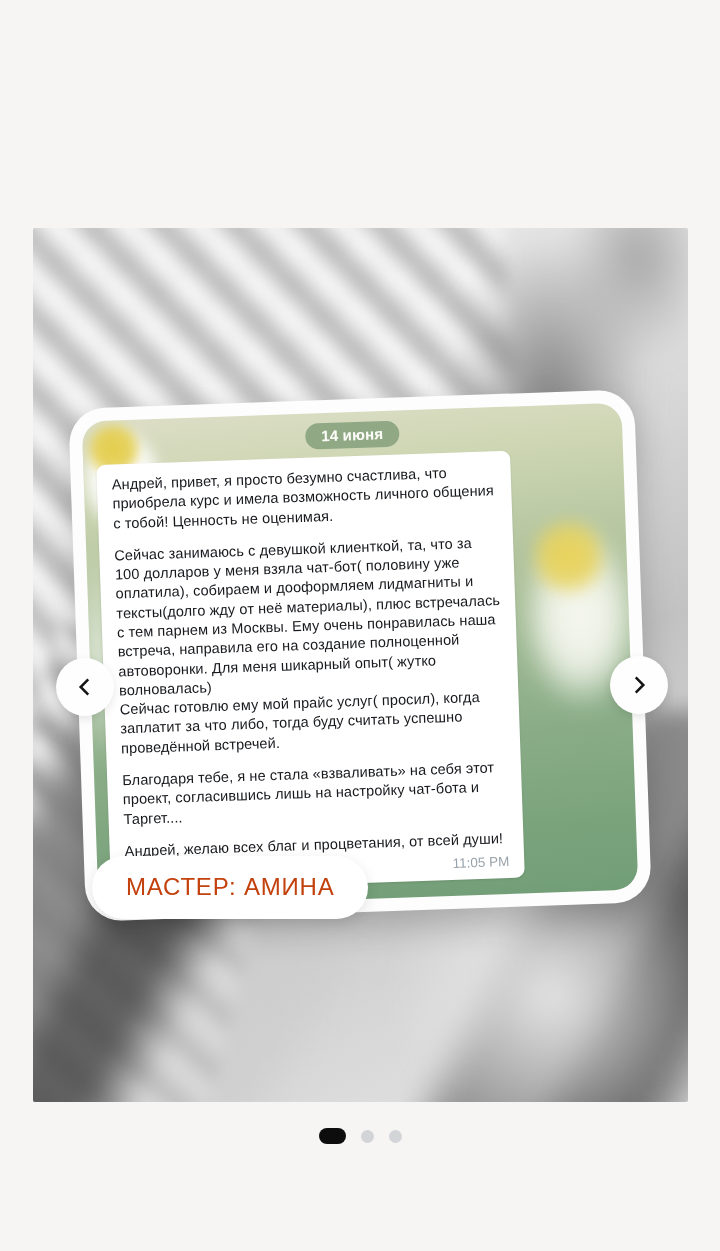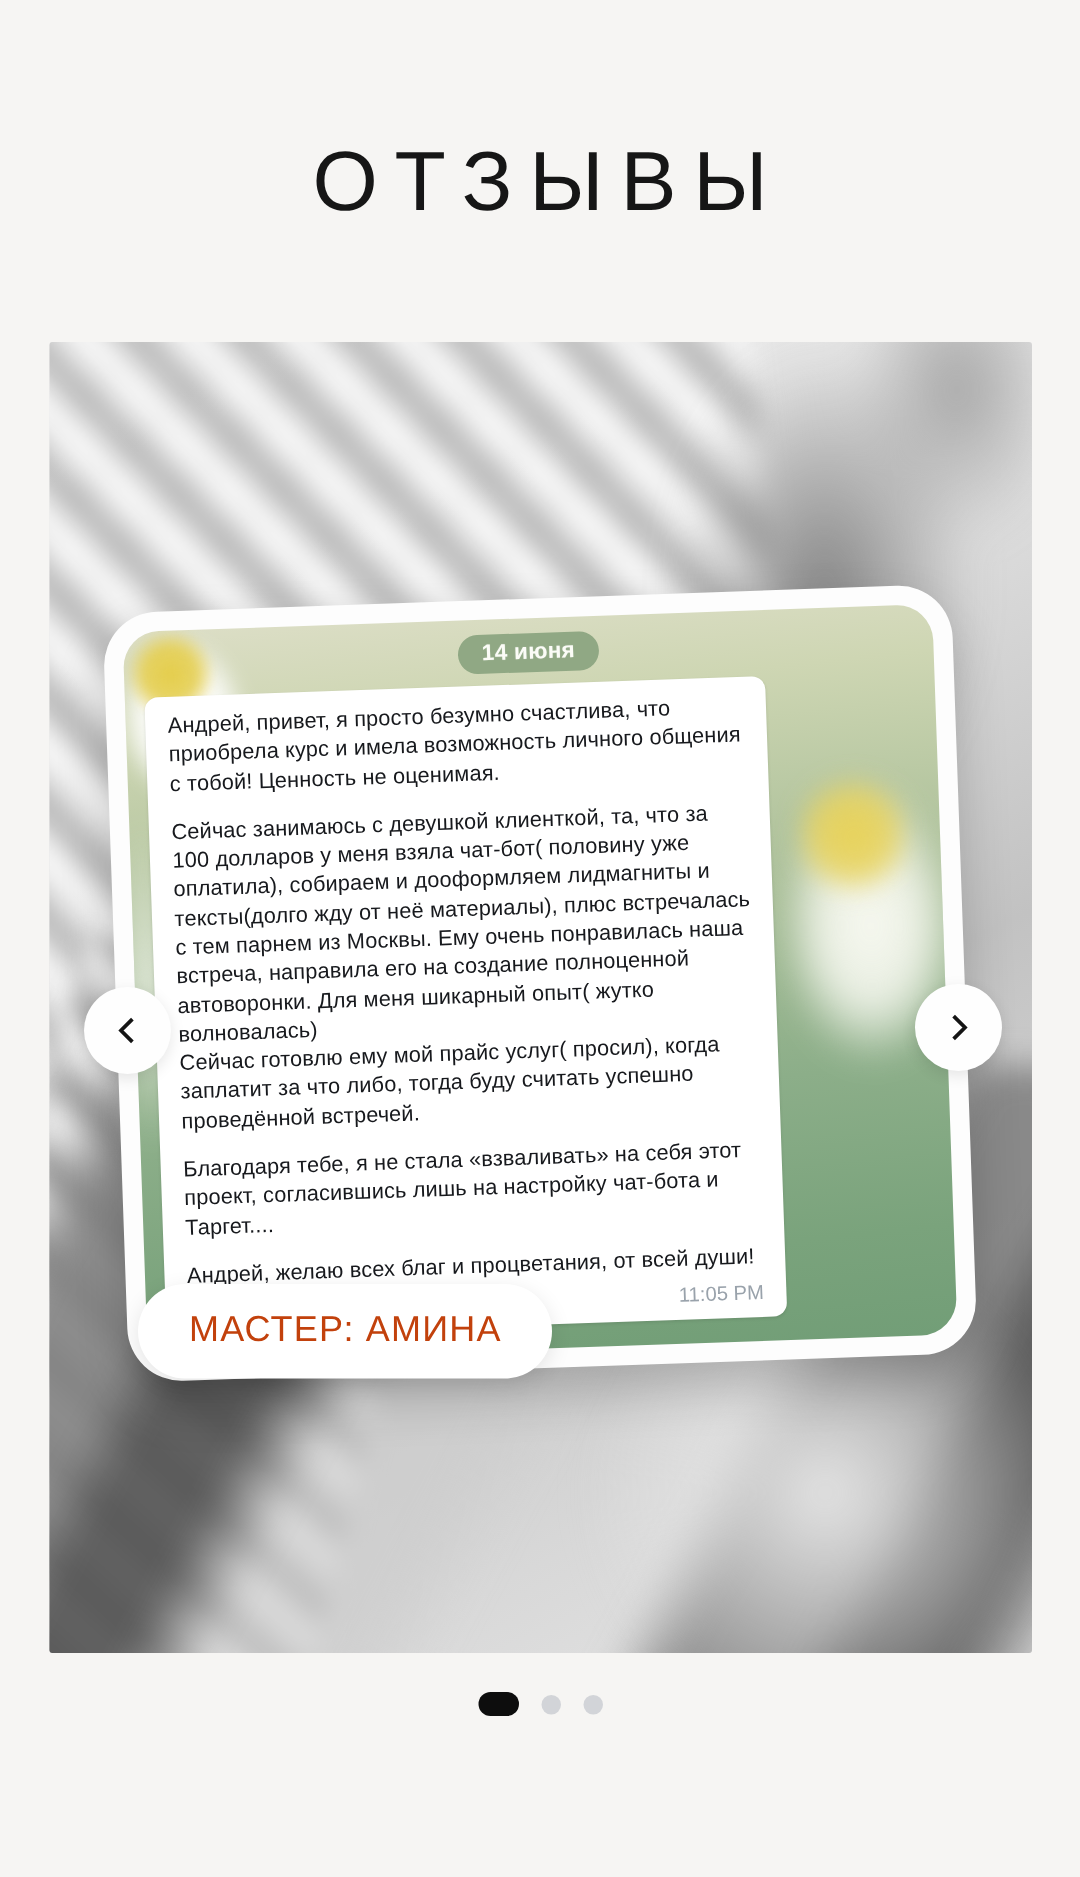--- a/index.html
+++ b/index.html
@@ -172,21 +172,20 @@
     display: flex; align-items: center; justify-content: center; gap: 15px;
   }
   .dot { width: 13px; height: 13px; border-radius: 50%; background: #d2d4d8; cursor: pointer; }
   .dot.active { width: 27px; height: 16px; border-radius: 9px; background: #0d0d0d; }
 </style>
 </head>
 <body>
 
 <div class="stage">
 
-  <h1 class="page-title">ОТЗЫВЫ</h1>
 
   <div class="photo">
     <div class="ph ph-knit"></div>
     <div class="ph ph-knit2"></div>
     <div class="ph ph-finger-tr"></div>
     <div class="ph ph-hand"></div>
     <div class="ph ph-nail1"></div>
     <div class="ph ph-nail2"></div>
     <div class="ph ph-light-br"></div>
   </div>

